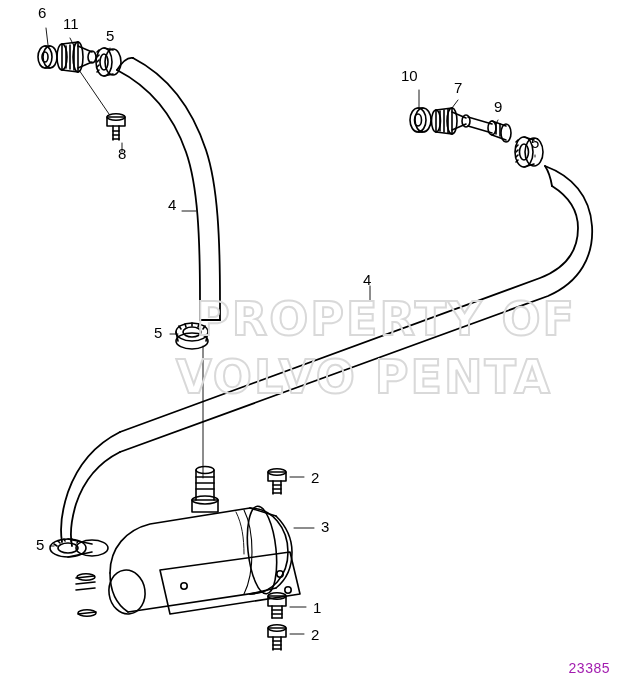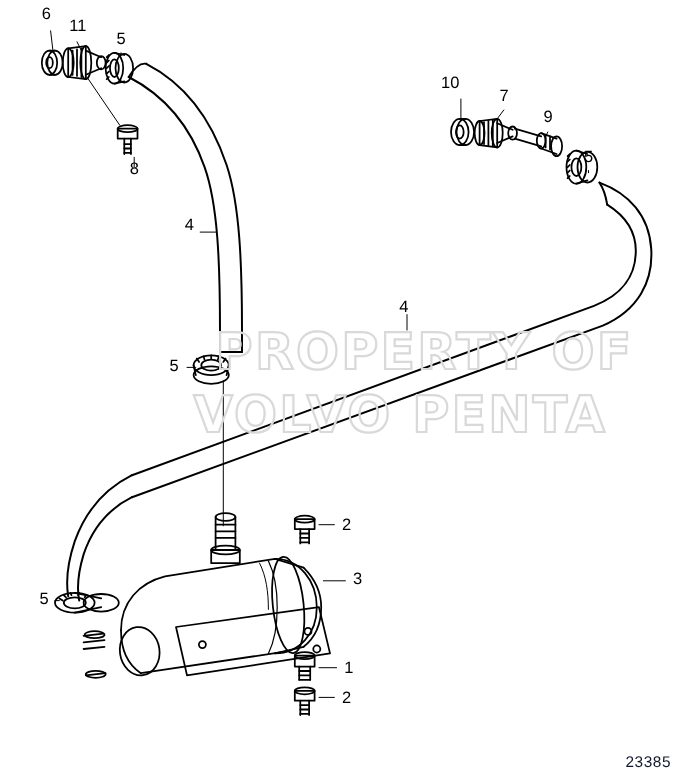--- a/index.html
+++ b/index.html
@@ -25,25 +25,25 @@
     position: absolute;
     font-family: "Liberation Sans", sans-serif;
     font-size: 15px;
     color: #000000;
     line-height: 1;
     white-space: nowrap;
   }
   #part-number {
     position: absolute;
     right: 14px;
-    bottom: 0;
+    bottom: 24px;
     font-family: "Liberation Sans", sans-serif;
     font-size: 14px;
     letter-spacing: 0.5px;
-    color: #0f172a;
+    color: #a21caf;
   }
   .wm {
     position: absolute;
     font-family: "DejaVu Sans", sans-serif;
     font-weight: bold;
     font-size: 46px;
     letter-spacing: 2px;
     color: transparent;
     -webkit-text-stroke: 2px #d9d9d9;
     text-shadow: none;

